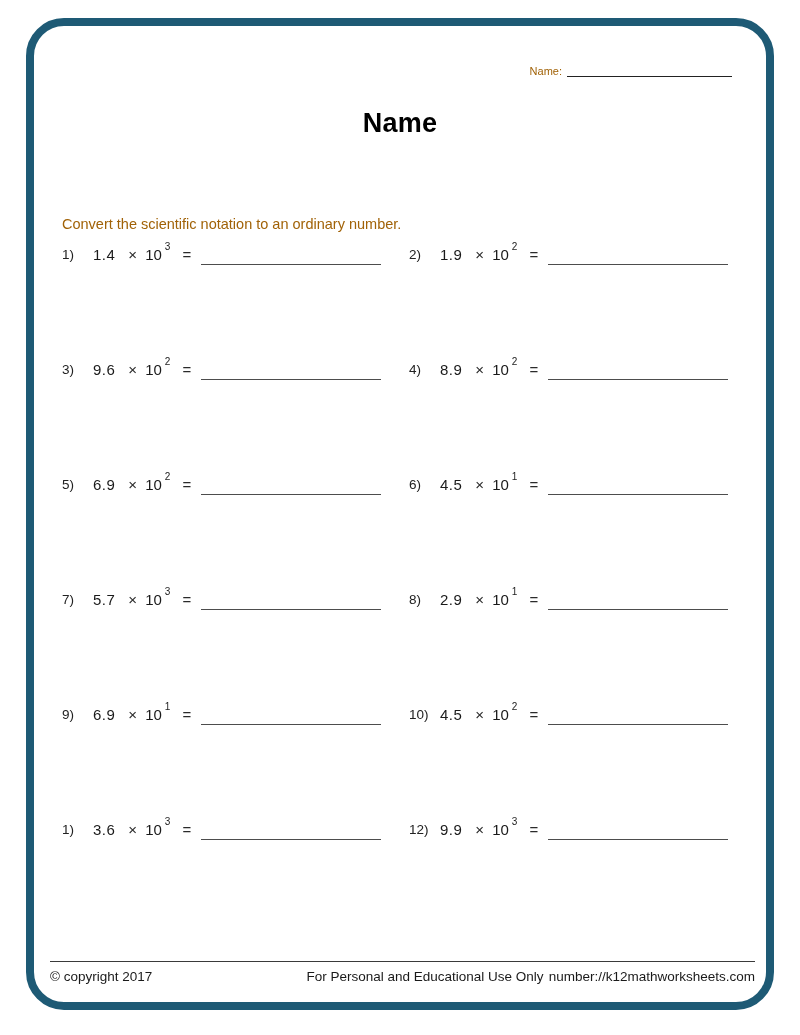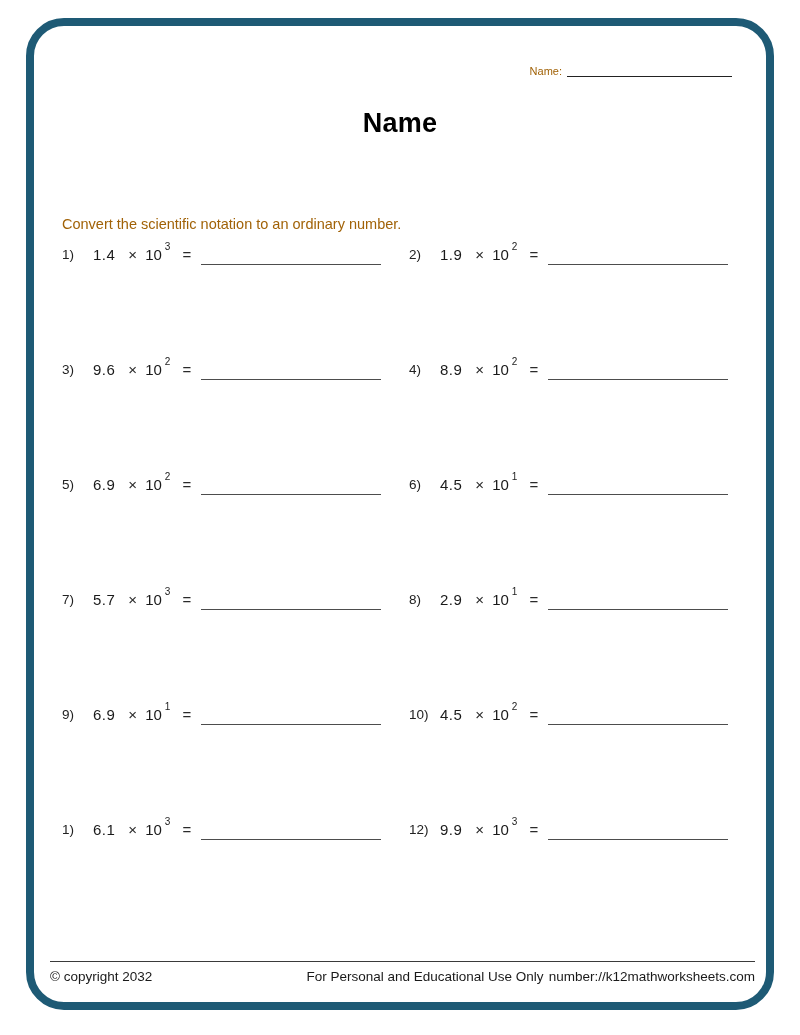--- a/index.html
+++ b/index.html
@@ -213,36 +213,36 @@
     <span class="p-coeff">4.5</span>
     <span class="p-times">×</span>
     <span class="p-base">10</span>
     <span class="p-exp">2</span>
     <span class="p-eq">=</span>
     <span class="answer-line"></span>
   </div>
 
   <div class="problem-item">
     <span class="p-num">1)</span>
-    <span class="p-coeff">6.1</span>
+    <span class="p-coeff">3.6</span>
     <span class="p-times">×</span>
     <span class="p-base">10</span>
     <span class="p-exp">3</span>
     <span class="p-eq">=</span>
     <span class="answer-line"></span>
   </div>
 
   <div class="problem-item">
     <span class="p-num">12)</span>
     <span class="p-coeff">9.9</span>
     <span class="p-times">×</span>
     <span class="p-base">10</span>
     <span class="p-exp">3</span>
     <span class="p-eq">=</span>
     <span class="answer-line"></span>
   </div>
 </div>
 
 <div class="footer">
-  <span class="f-left">© copyright 2032</span>
+  <span class="f-left">© copyright 2017</span>
   <span class="f-mid">For Personal and Educational Use Only</span>
   <span class="f-right">number://k12mathworksheets.com</span>
 </div>
 
 </body></html>

